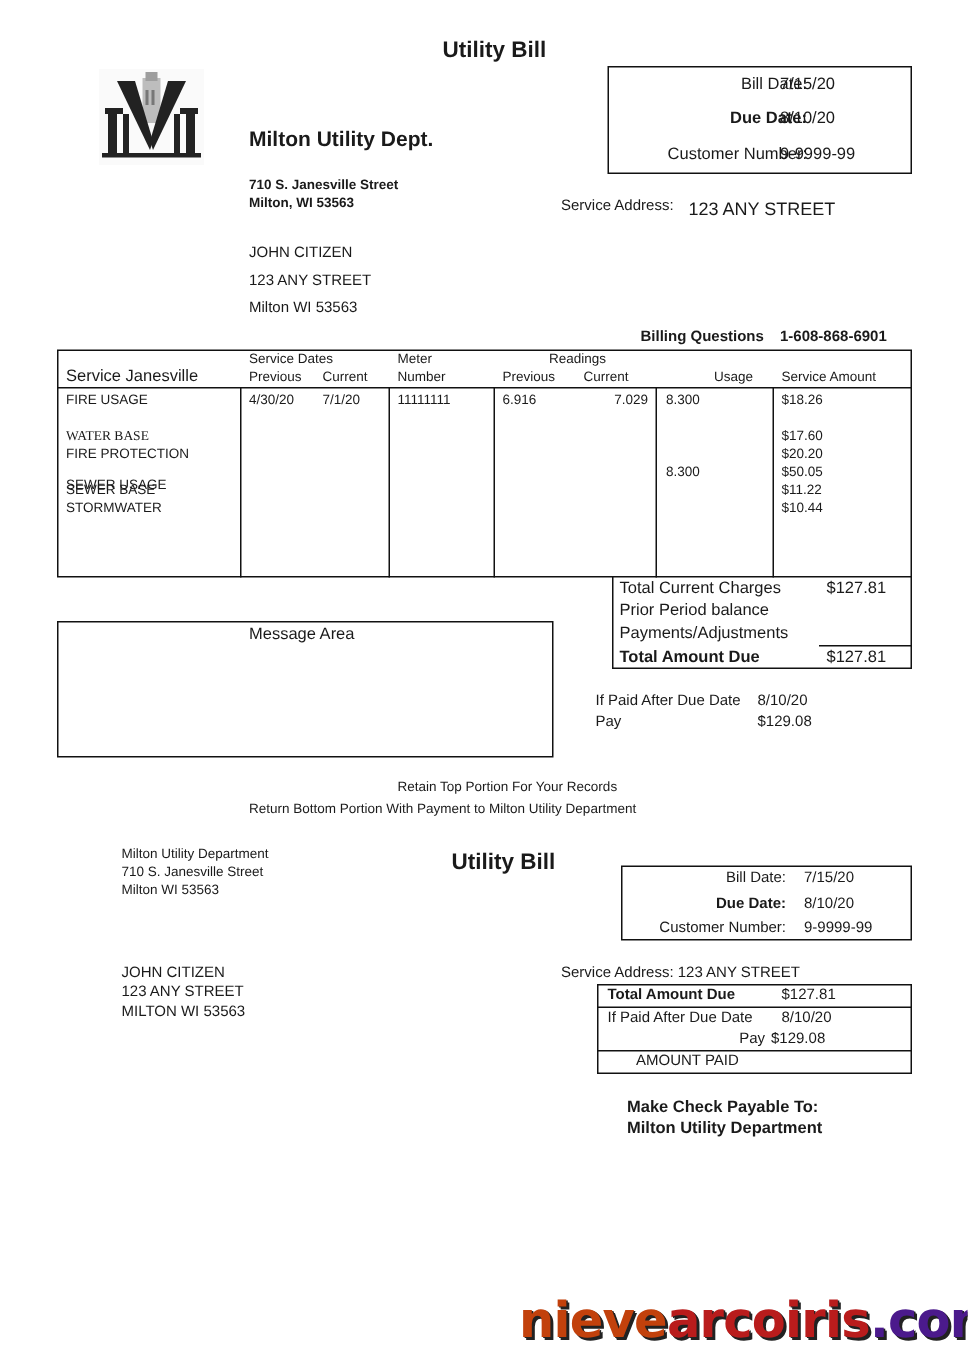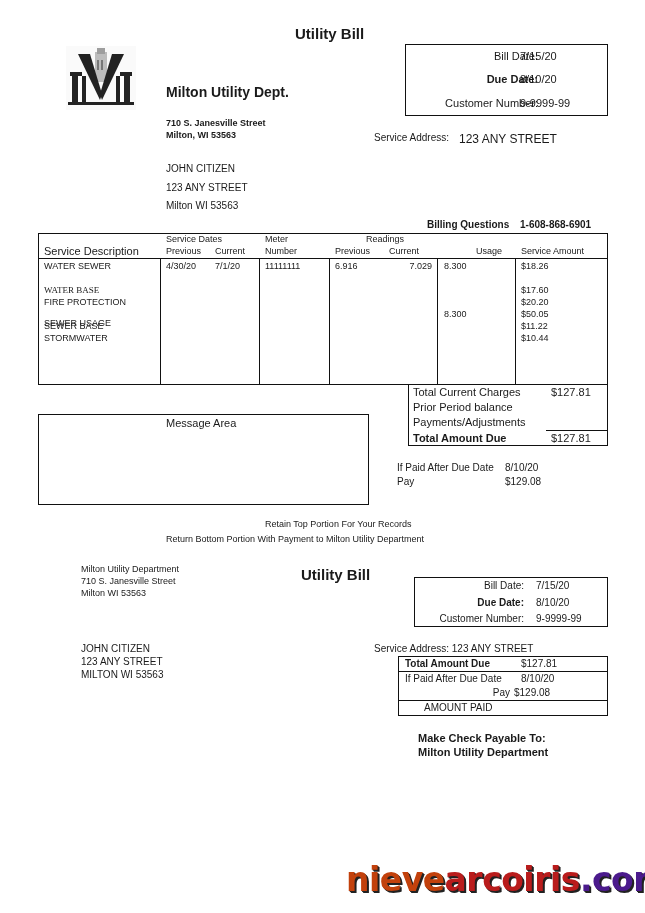--- a/index.html
+++ b/index.html
@@ -69,34 +69,34 @@
 <div class="abs b f10" style="left:520px;top:219px;">1-608-868-6901</div>
 
 <div class="box" style="left:38px;top:233px;width:570px;height:152px;"></div>
 <div class="hline" style="left:38px;top:258px;width:570px;"></div>
 <div class="vline" style="left:160px;top:258px;height:127px;"></div>
 <div class="vline" style="left:259px;top:258px;height:127px;"></div>
 <div class="vline" style="left:329px;top:258px;height:127px;"></div>
 <div class="vline" style="left:437px;top:258px;height:127px;"></div>
 <div class="vline" style="left:515px;top:258px;height:127px;"></div>
 
-<div class="abs f11" style="left:44px;top:245px;">Service Description</div>
+<div class="abs f11" style="left:44px;top:245px;">Service Janesville</div>
 <div class="abs f9" style="left:166px;top:234px;">Service Dates</div>
 <div class="abs f9" style="left:166px;top:246px;">Previous</div>
 <div class="abs f9" style="left:215px;top:246px;">Current</div>
 <div class="abs f9" style="left:265px;top:234px;">Meter</div>
 <div class="abs f9" style="left:265px;top:246px;">Number</div>
 <div class="abs f9" style="left:366px;top:234px;">Readings</div>
 <div class="abs f9" style="left:335px;top:246px;">Previous</div>
 <div class="abs f9" style="left:389px;top:246px;">Current</div>
 <div class="abs f9" style="left:444px;top:246px;margin-left:32px;">Usage</div>
 <div class="abs f9" style="left:521px;top:246px;">Service Amount</div>
 
 <div>
-  <div class="abs f9" style="left:44px;top:261px;">WATER SEWER</div>
+  <div class="abs f9" style="left:44px;top:261px;">FIRE USAGE</div>
   <div class="abs f9" style="left:166px;top:261px;">4/30/20</div>
   <div class="abs f9" style="left:215px;top:261px;">7/1/20</div>
   <div class="abs f9" style="left:265px;top:261px;">11111111</div>
   <div class="abs f9" style="left:335px;top:261px;">6.916</div>
   <div class="abs f9 right" style="left:380px;width:52px;top:261px;">7.029</div>
   <div class="abs f9" style="left:444px;top:261px;">8.300</div>
   <div class="abs f9" style="left:521px;top:261px;">$18.26</div>
 </div>
 
 <div>

